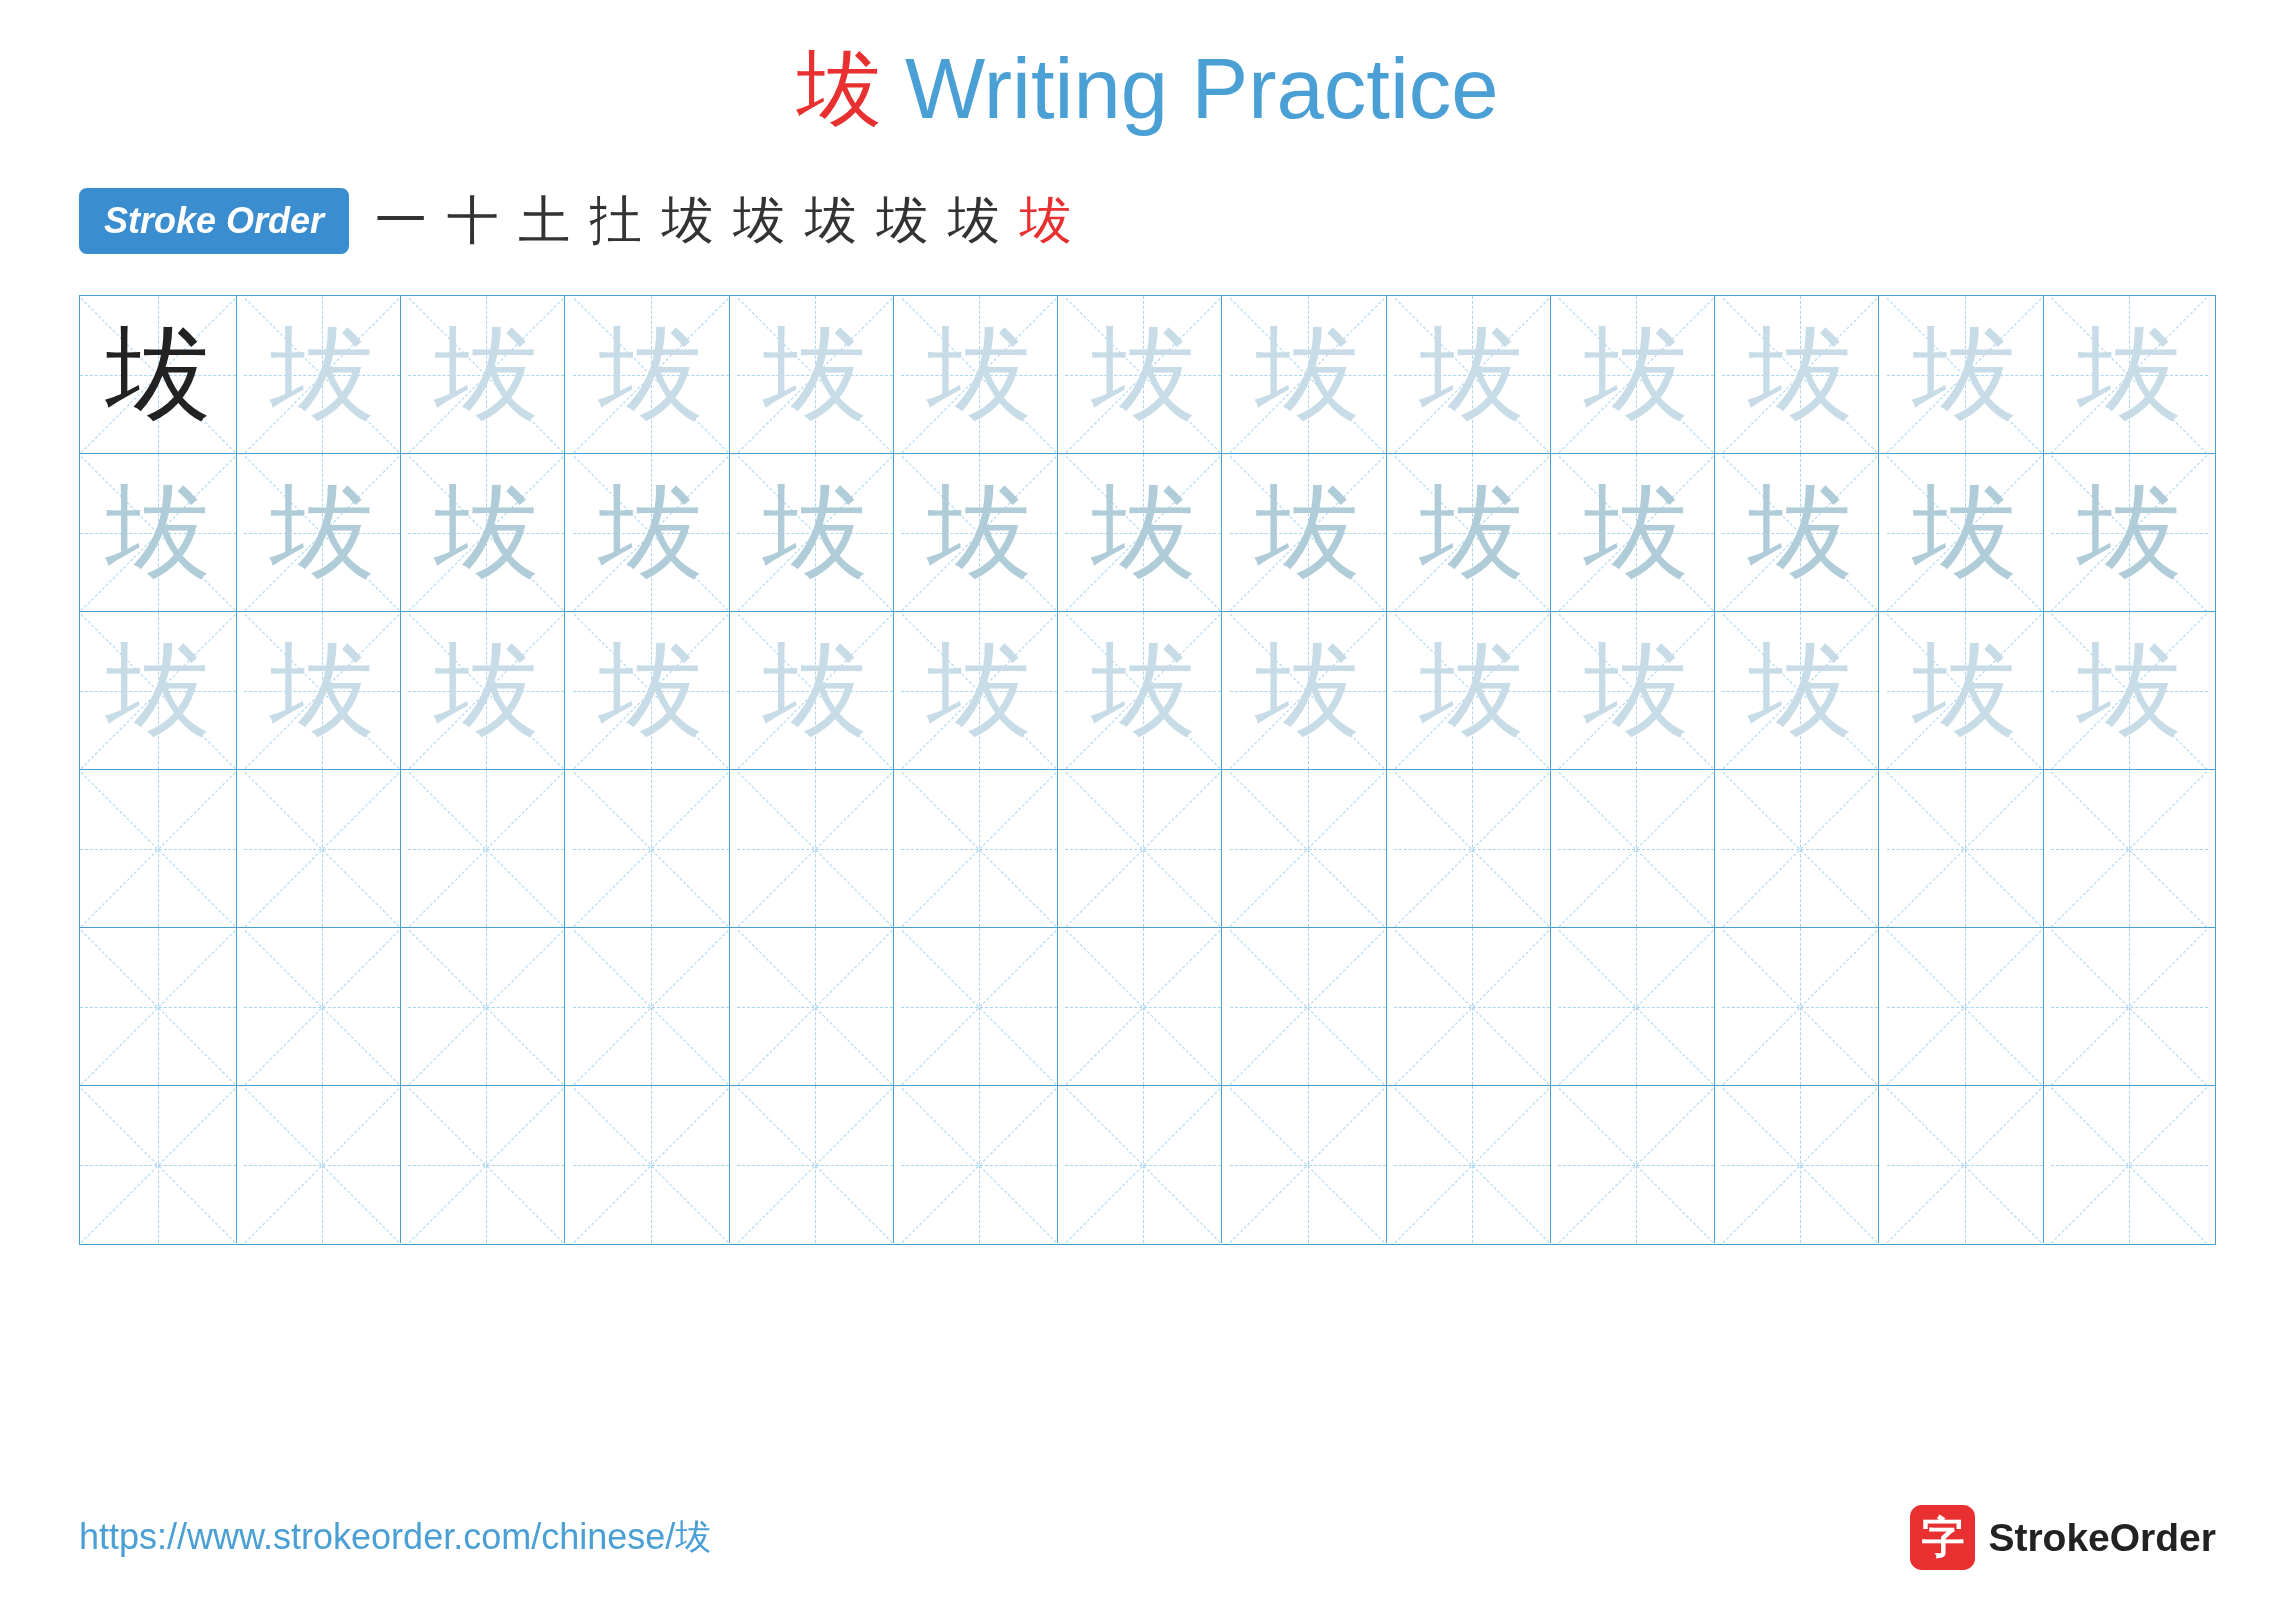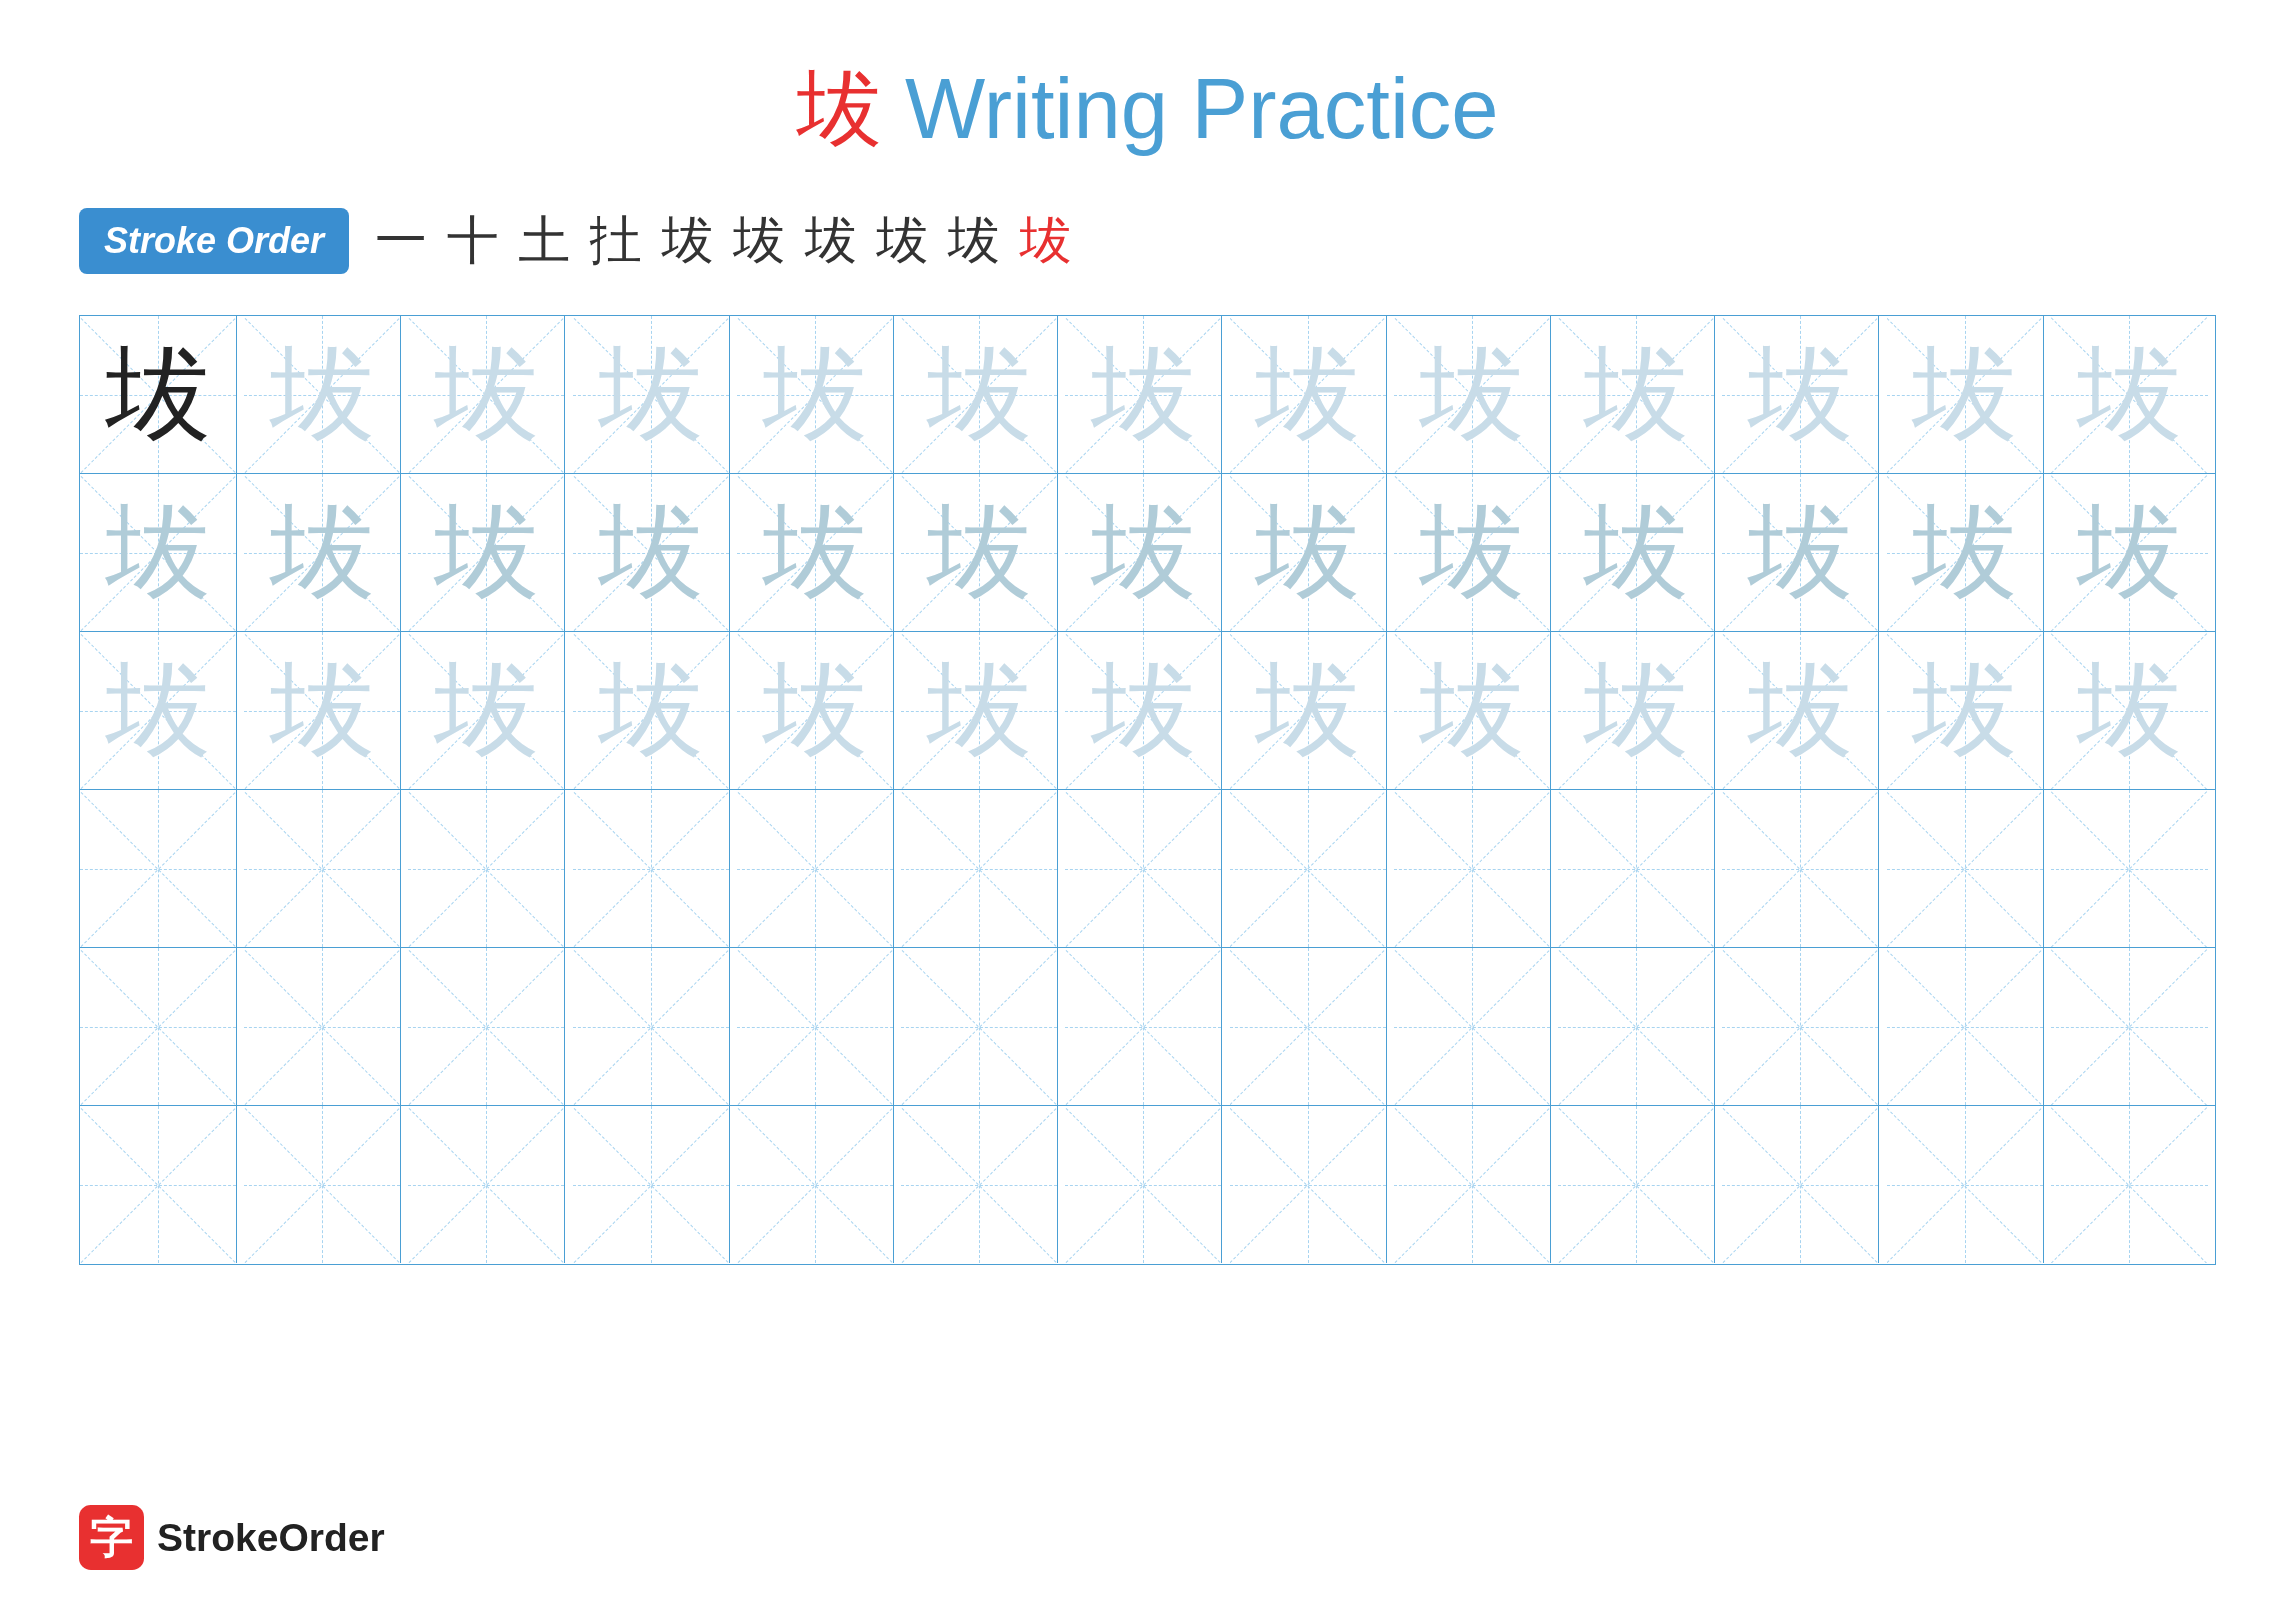--- a/index.html
+++ b/index.html
@@ -10,21 +10,21 @@
       height: 1622px;
       position: relative;
       overflow: hidden;
     }
 
     .page {
       width: 2295px;
       height: 1622px;
       background: #fff;
       position: relative;
-      padding: 52px 79px;
+      padding: 32px 79px;
     }
 
     .title {
       text-align: center;
       font-size: 85px;
       font-weight: normal;
       color: #4a9fd4;
       margin-bottom: 39px;
       font-family: Arial, sans-serif;
     }
@@ -522,20 +522,21 @@
       <div class="grid-cell">
           <div class="cell-inner"></div>
         </div>
       <div class="grid-cell">
           <div class="cell-inner"></div>
         </div>
     </div>
   </div>
 
   <div class="footer">
+    <span class="footer-url">https://www.strokeorder.com/chinese/坺</span>
     <div class="footer-brand">
       <div class="brand-icon">字</div>
       <span>StrokeOrder</span>
     </div>
   </div>
 
 </div>
 
 
 </body></html>

